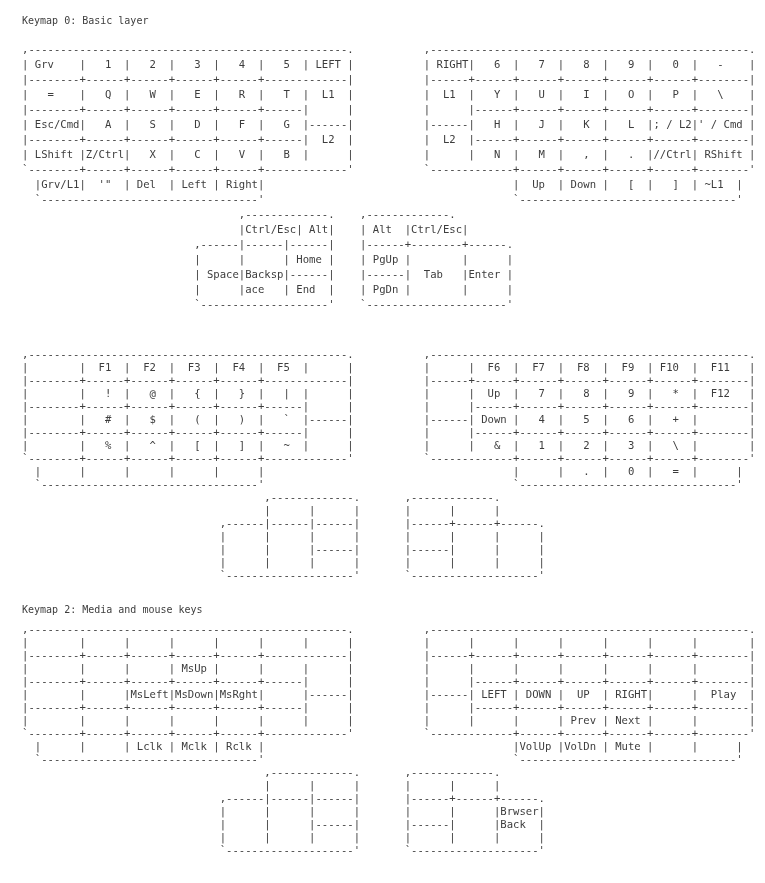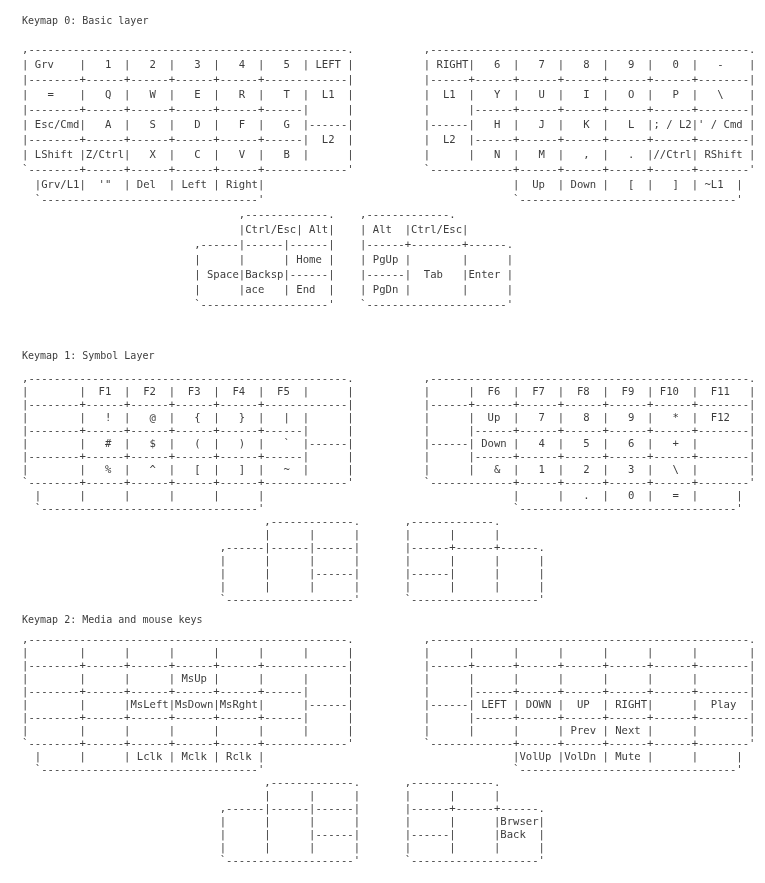--- a/index.html
+++ b/index.html
@@ -20,21 +20,21 @@
   pre.art {
     margin: 0;
     font-family: inherit;
     font-size: 10.6px;
     white-space: pre;
   }
   .km0 pre.art { line-height: 15px; margin-top: 13px; }
   .km1 pre.art { line-height: 13px; margin-top: 8px; }
   .km2 pre.art { line-height: 13px; margin-top: 5px; }
   .km1 { margin-top: 36px; }
-  .km2 { margin-top: 6px; }
+  .km2 { margin-top: 20px; }
 </style>
 </head>
 <body style="background: rgb(255, 255, 255); color: rgb(61, 61, 61);">
 
 <div class="doc">
 
   <section class="km km0">
     <div class="km-title">Keymap 0: Basic layer</div>
     <pre class="art">,--------------------------------------------------.           ,--------------------------------------------------.
 | Grv    |   1  |   2  |   3  |   4  |   5  | LEFT |           | RIGHT|   6  |   7  |   8  |   9  |   0  |   -    |
@@ -50,21 +50,20 @@
                                   ,-------------.    ,-------------.
                                   |Ctrl/Esc| Alt|    | Alt  |Ctrl/Esc|
                            ,------|------|------|    |------+--------+------.
                            |      |      | Home |    | PgUp |        |      |
                            | Space|Backsp|------|    |------|  Tab   |Enter |
                            |      |ace   | End  |    | PgDn |        |      |
                            `--------------------'    `----------------------'</pre>
   </section>
 
   <section class="km km1">
-    <div class="km-title">Keymap 1: Symbol Layer</div>
     <pre class="art">,--------------------------------------------------.           ,--------------------------------------------------.
 |        |  F1  |  F2  |  F3  |  F4  |  F5  |      |           |      |  F6  |  F7  |  F8  |  F9  | F10  |  F11   |
 |--------+------+------+------+------+-------------|           |------+------+------+------+------+------+--------|
 |        |   !  |   @  |   {  |   }  |   |  |      |           |      |  Up  |   7  |   8  |   9  |   *  |  F12   |
 |--------+------+------+------+------+------|      |           |      |------+------+------+------+------+--------|
 |        |   #  |   $  |   (  |   )  |   `  |------|           |------| Down |   4  |   5  |   6  |   +  |        |
 |--------+------+------+------+------+------|      |           |      |------+------+------+------+------+--------|
 |        |   %  |   ^  |   [  |   ]  |   ~  |      |           |      |   &amp;  |   1  |   2  |   3  |   \  |        |
 `--------+------+------+------+------+-------------'           `-------------+------+------+------+------+--------'
   |      |      |      |      |      |                                       |      |   .  |   0  |   =  |      |

